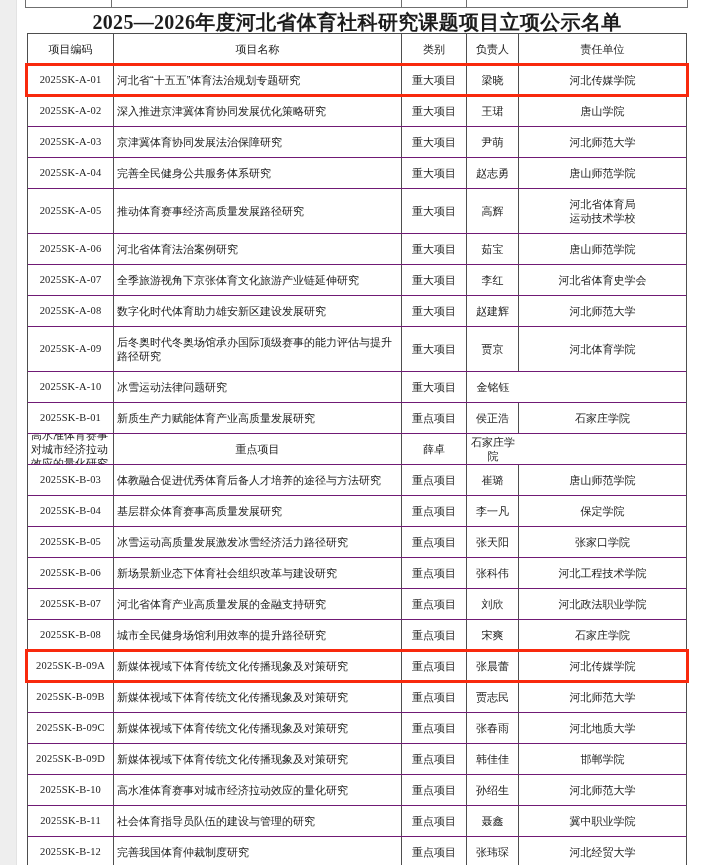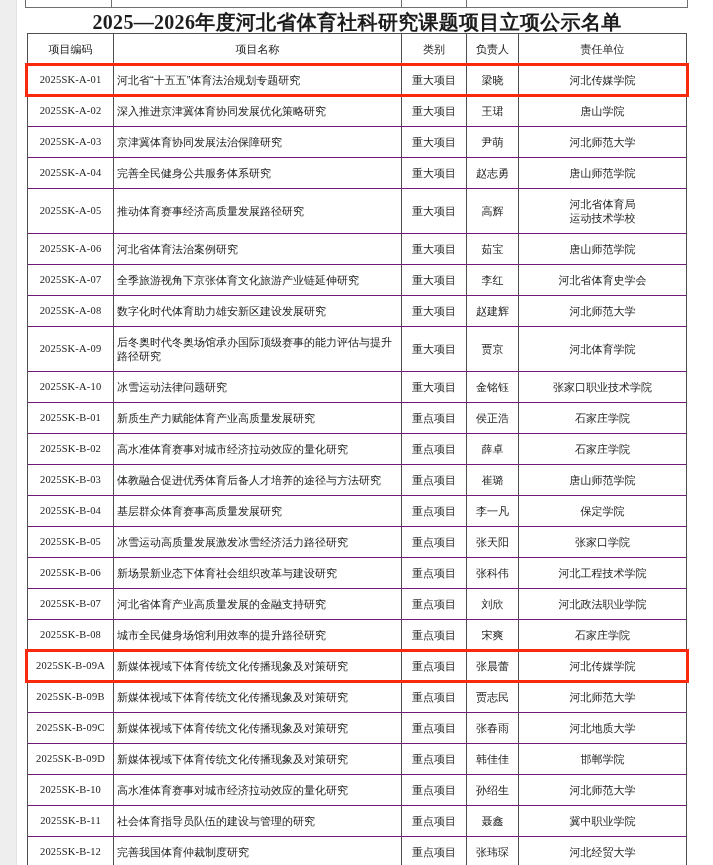--- a/index.html
+++ b/index.html
@@ -178,31 +178,29 @@
       <div class="cell name">后冬奥时代冬奥场馆承办国际顶级赛事的能力评估与提升路径研究</div>
       <div class="cell category">重大项目</div>
       <div class="cell leader">贾京</div>
       <div class="cell unit">河北体育学院</div>
     </div>
         <div class="trow">
       <div class="cell code">2025SK-A-10</div>
       <div class="cell name">冰雪运动法律问题研究</div>
       <div class="cell category">重大项目</div>
       <div class="cell leader">金铭钰</div>
-      <div class="cell unit">张家口职业技术学院</div>
     </div>
         <div class="trow">
       <div class="cell code">2025SK-B-01</div>
       <div class="cell name">新质生产力赋能体育产业高质量发展研究</div>
       <div class="cell category">重点项目</div>
       <div class="cell leader">侯正浩</div>
       <div class="cell unit">石家庄学院</div>
     </div>
         <div class="trow">
-      <div class="cell code">2025SK-B-02</div>
       <div class="cell name">高水准体育赛事对城市经济拉动效应的量化研究</div>
       <div class="cell category">重点项目</div>
       <div class="cell leader">薛卓</div>
       <div class="cell unit">石家庄学院</div>
     </div>
         <div class="trow">
       <div class="cell code">2025SK-B-03</div>
       <div class="cell name">体教融合促进优秀体育后备人才培养的途径与方法研究</div>
       <div class="cell category">重点项目</div>
       <div class="cell leader">崔璐</div>

